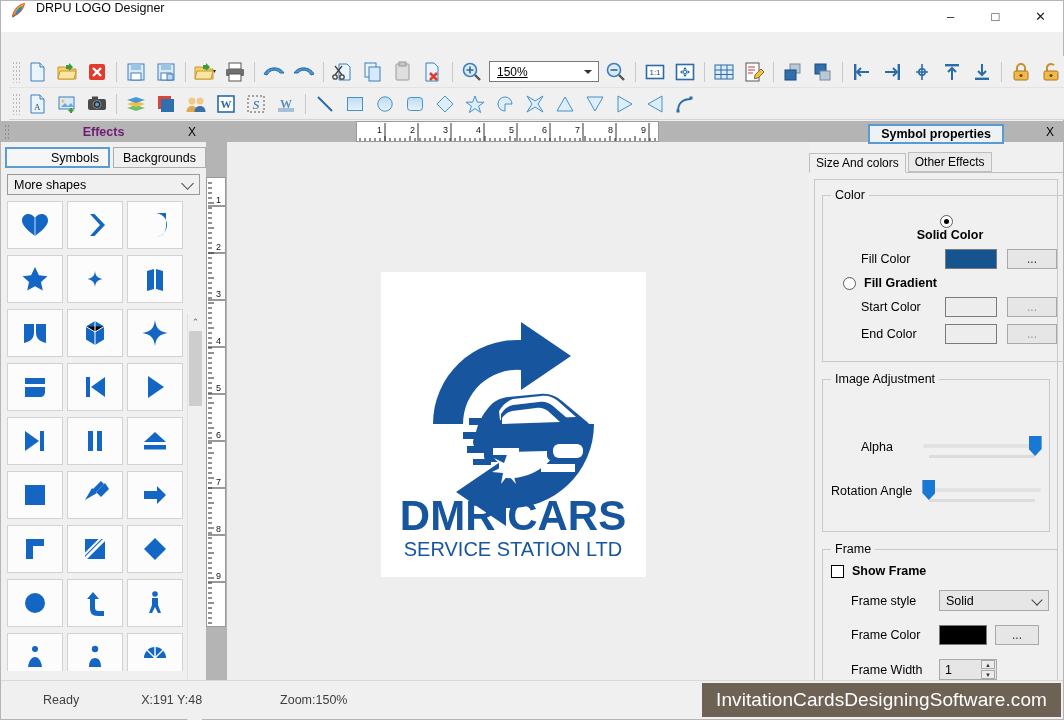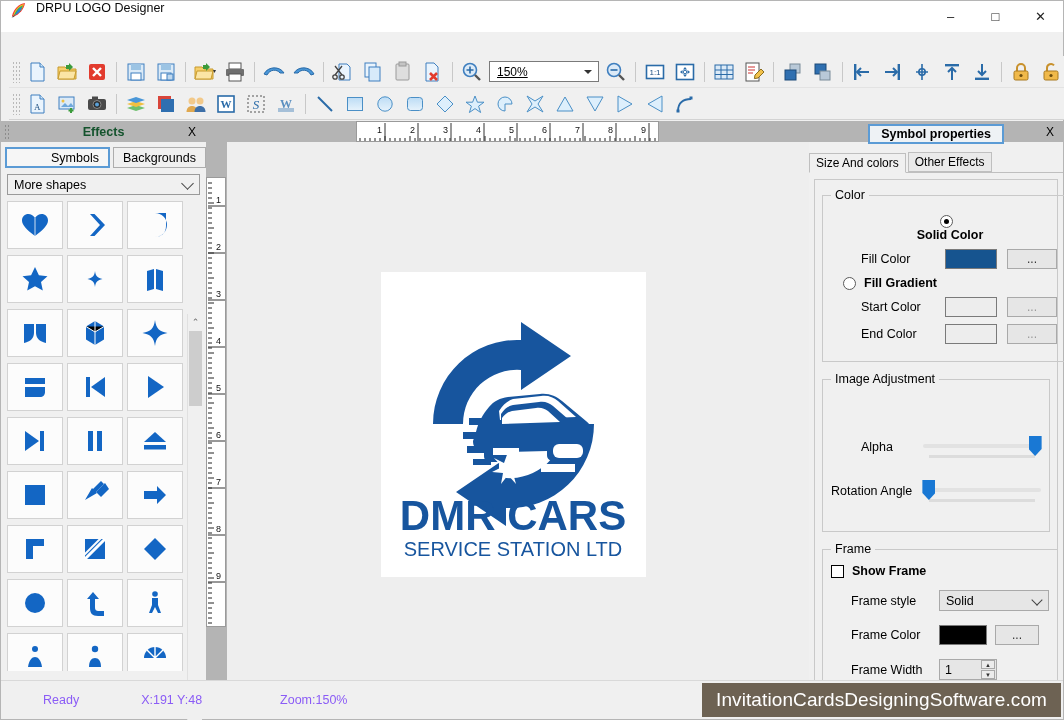--- a/index.html
+++ b/index.html
@@ -49,21 +49,21 @@
     border-left:4px solid transparent; border-right:4px solid transparent;
     border-top:4px solid #333; }
 
   
   .leftpanel { position:absolute; left:0; top:120px; width:205px; height:559px;
     background:#f0f0f0; }
   .panel-header { position:relative; height:21px; background:#b4b4b4;
     display:flex; align-items:center; justify-content:center; }
   .panel-header .ph-grip { position:absolute; left:3px; top:3px; width:6px; height:15px;
     background-image:radial-gradient(#8c8c8c 40%, transparent 41%); background-size:3px 4px; }
-  .panel-title { font-size:12.5px; font-weight:bold; color:#14532d; }
+  .panel-title { font-size:12.5px; font-weight:bold; color:#701a75; }
   .panel-x { position:absolute; right:10px; font-size:12px; color:#000; }
   .tabsrow { display:flex; align-items:flex-end; height:24px; padding-left:4px;
     background:#f0f0f0; margin-top:2px; }
   .ptab { height:21px; padding:0 9px; display:flex; align-items:center;
     font-size:12.5px; background:#f0f0f0; border:1px solid #adadad;
     margin-right:3px; }
   .ptab.sel { border:2px solid #5b9bd5; background:#f6f6f6;padding-left:44px; }
   .combo { margin:6px 6px 0 6px; height:21px; background:#f0f0f0;
     border:1px solid #9a9a9a; display:flex; align-items:center;
     padding-left:6px; font-size:12.5px; position:relative; }
@@ -151,21 +151,21 @@
     position:relative; }
   .spin .ar { position:absolute; right:1px; width:14px; height:9px;
     display:flex; align-items:center; justify-content:center;
     border:1px solid #a9a9a9; background:#ececec; font-size:6px; color:#333; }
   .spin .ar.up { top:0; } .spin .ar.dn { bottom:0; }
 
   
   .statusbar { position:absolute; left:0; bottom:0; width:1062px; height:39px;
     background:#f0f0f0; border-top:1px solid #d9d9d9;
     display:flex; align-items:center; }
-  .st { font-size:12.5px; color:#8b5cf6; }
+  .st { font-size:12.5px; color:#404040; }
   .brandbox { margin-left:auto; margin-right:2px; background:#6d6253; color:#fff;
     height:34px; display:flex; align-items:center; padding:0 14px;
     font-size:19px; letter-spacing:.1px; }
 </style>
 </head>
 <body>
 
 <div id="app">
 
   <div class="titlebar">

